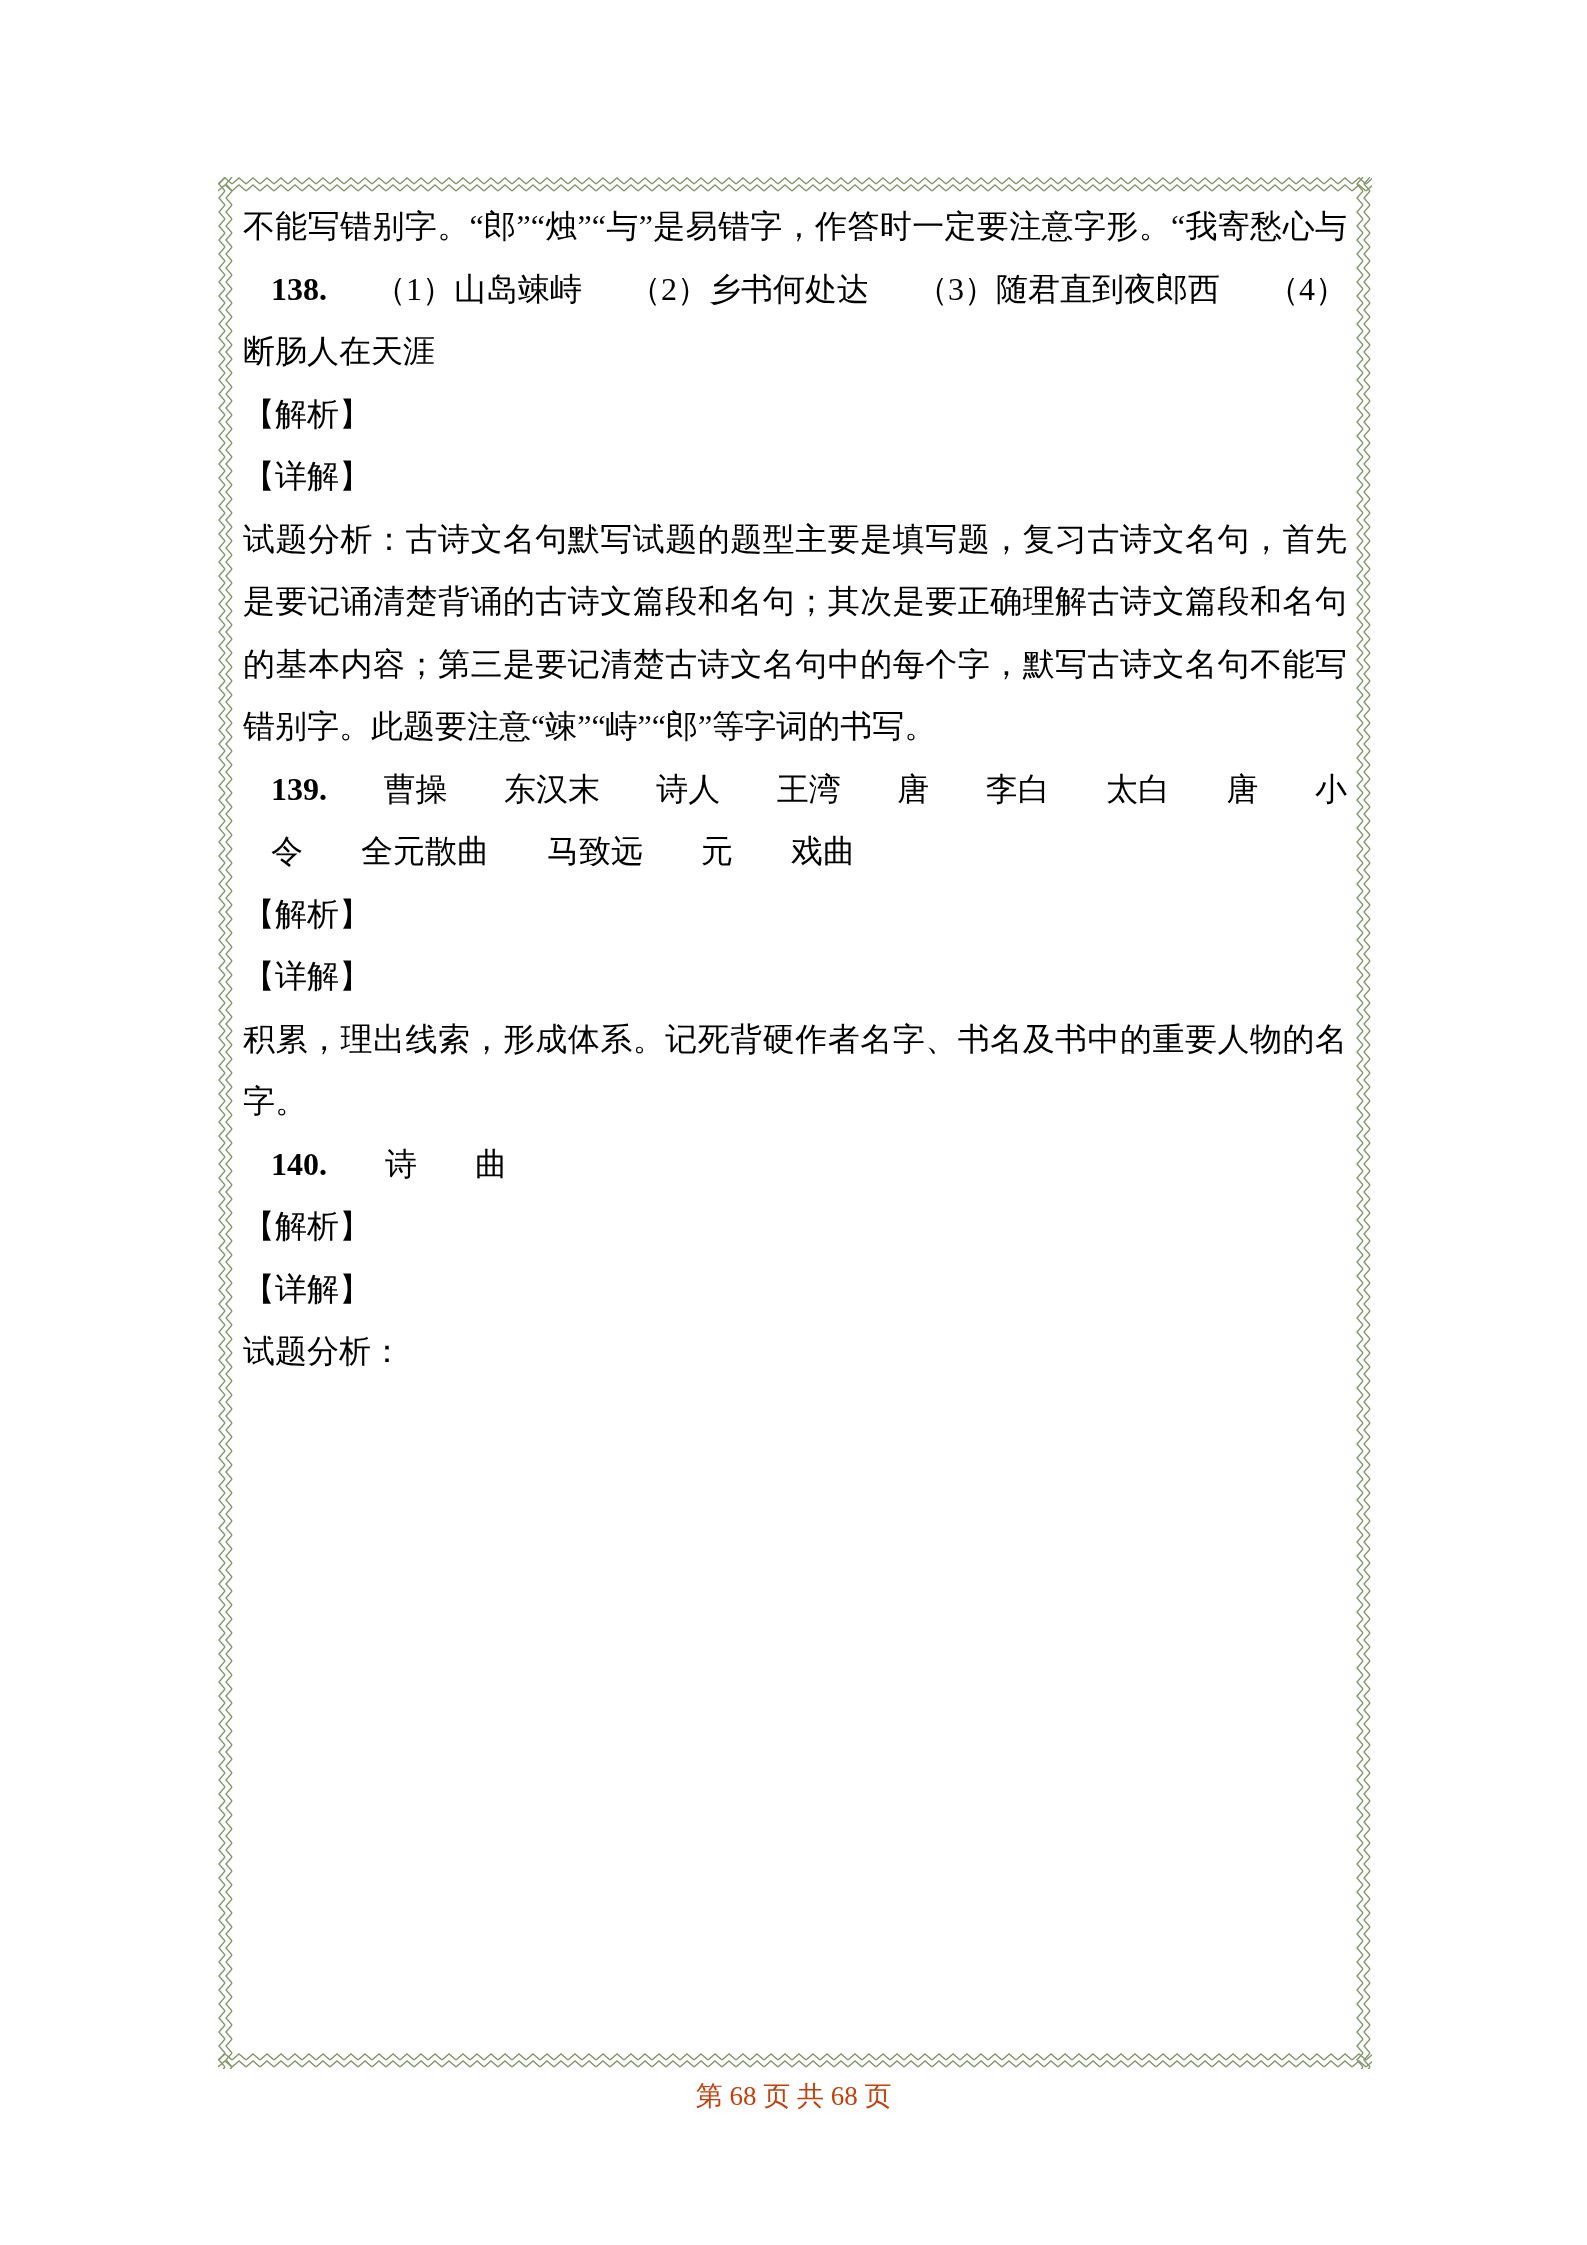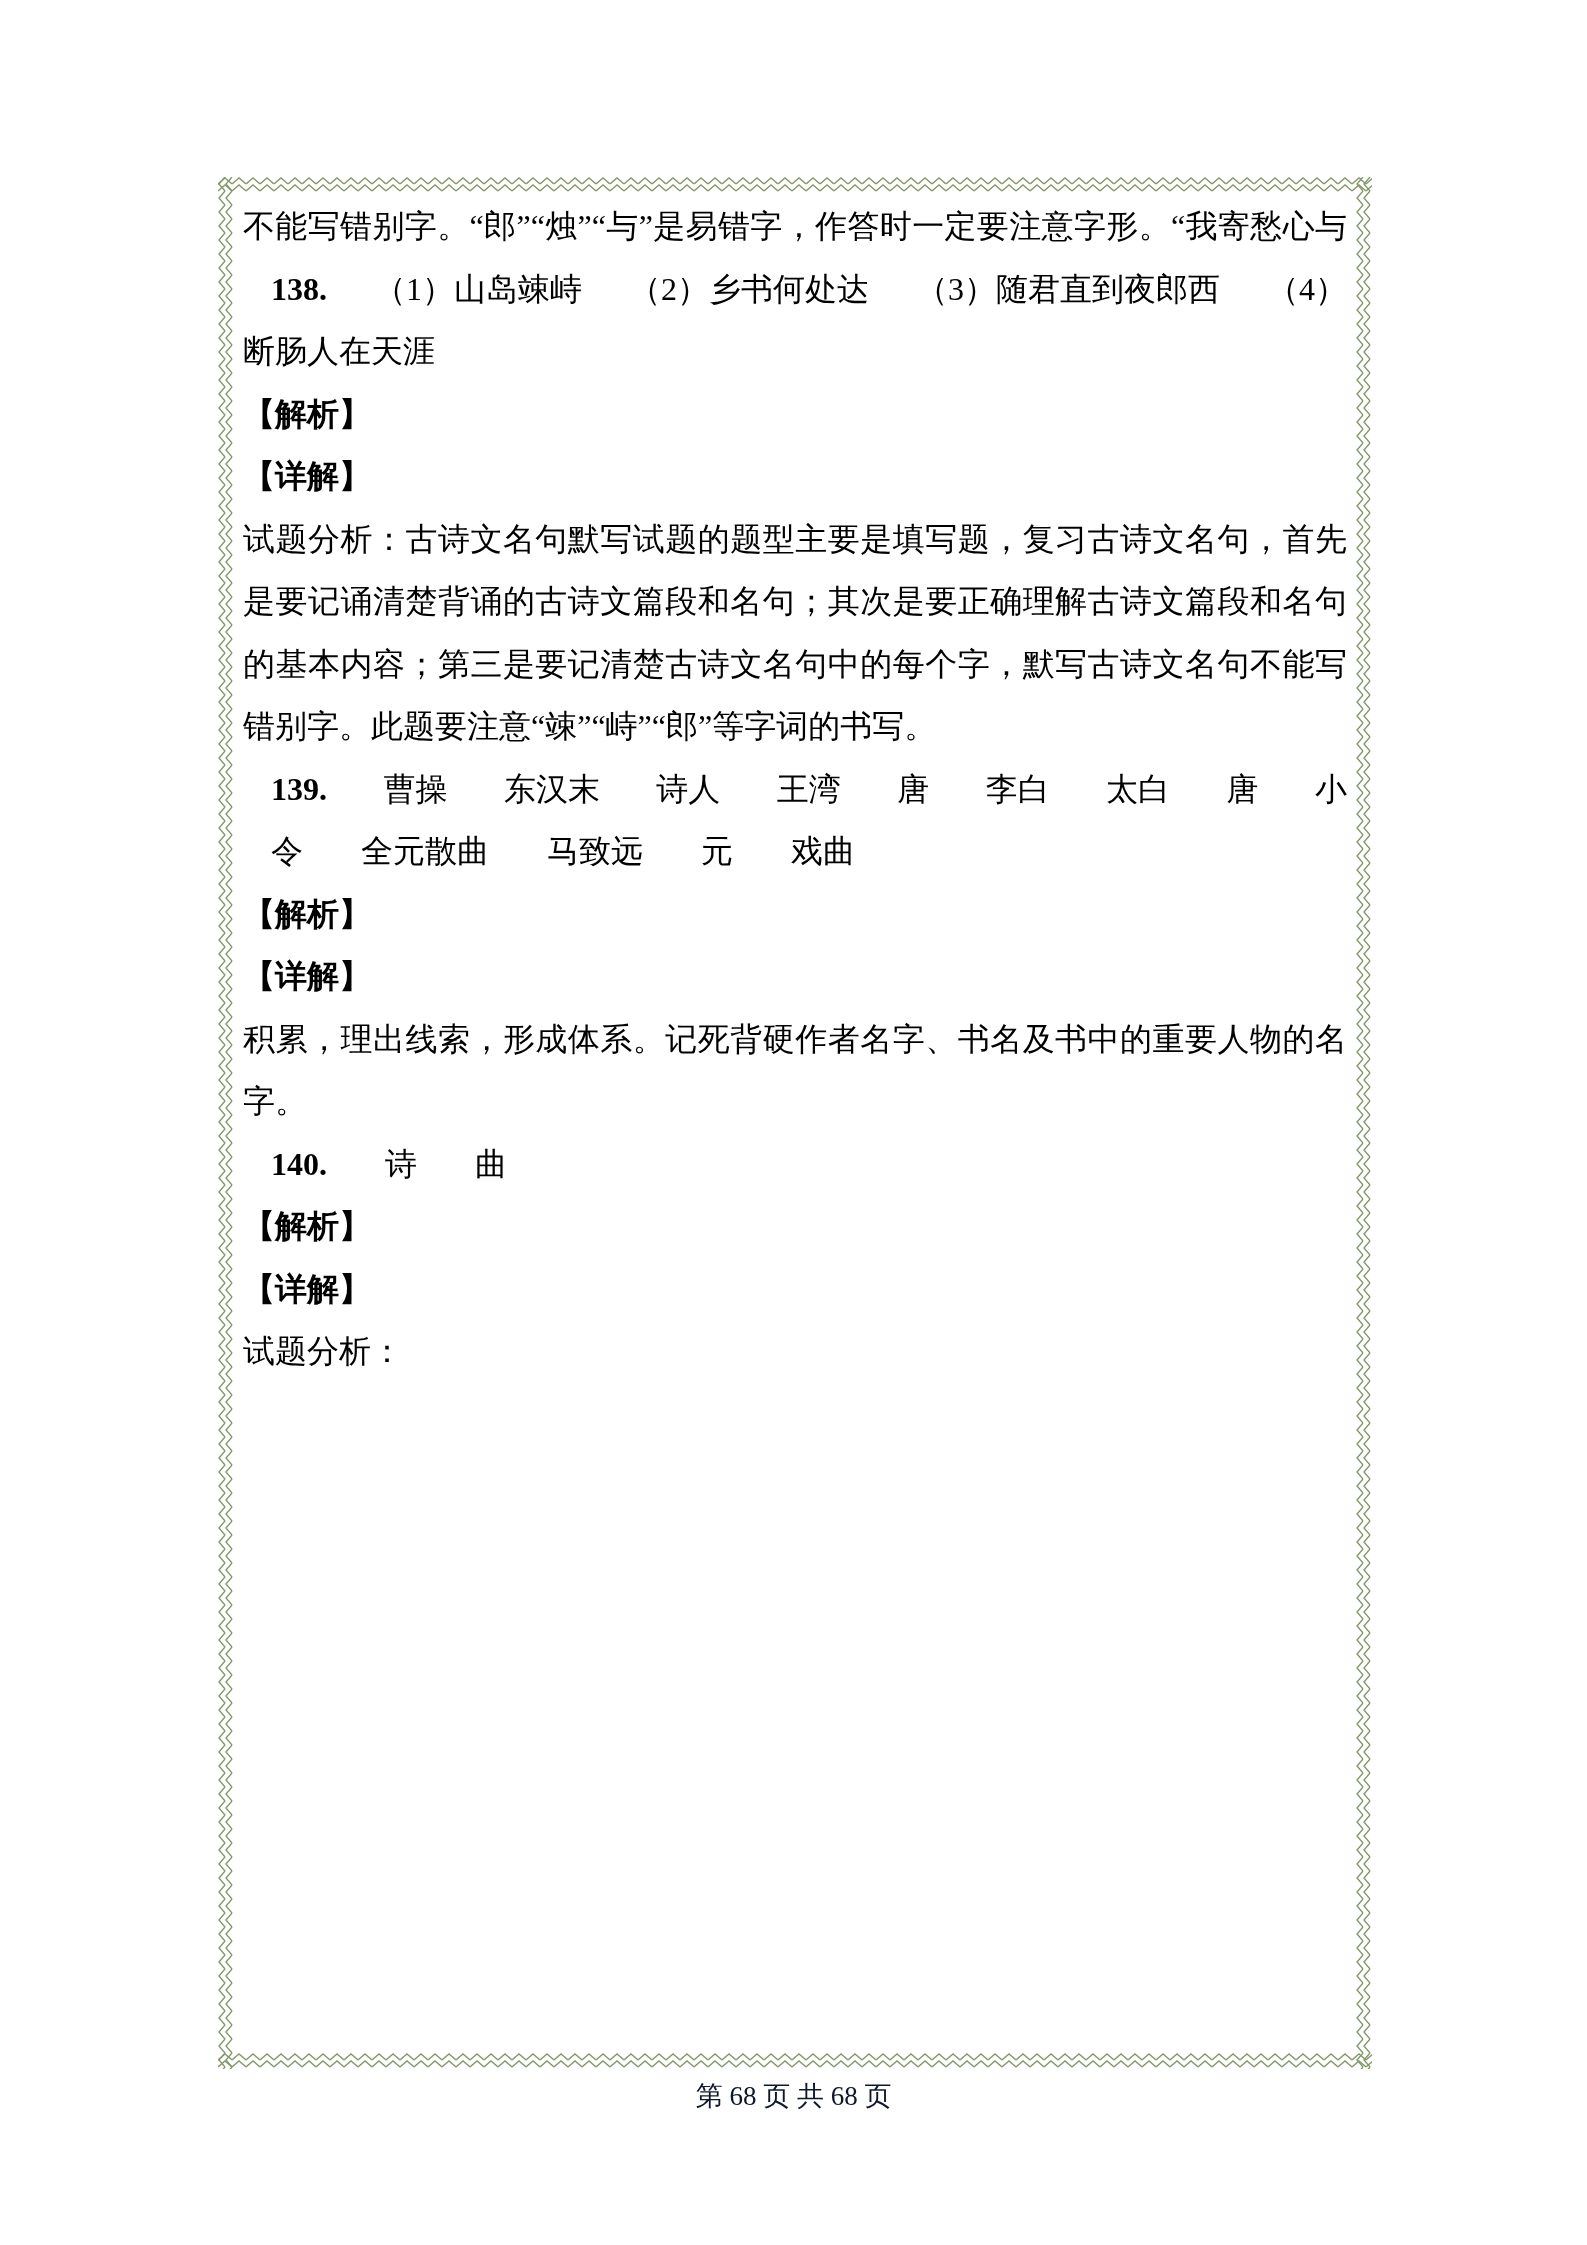--- a/index.html
+++ b/index.html
@@ -33,30 +33,30 @@
   }
   .line.fill:not(.row) {
     text-align:justify;
     text-align-last:justify;
   }
   .row { display:flex; align-items:baseline;margin-left:28px; }
   .row.fill { justify-content:space-between; }
   .row.gapped { gap:58px; }
   .row b { flex:0 0 auto; }
   .row span { flex:0 0 auto; }
-  .bold { font-weight:700; }
+  .bold { font-weight:400; }
   b { font-weight:700; }
 
   .footer {
     position:absolute;
     left:0; top:2078px;
     width:1587px;
     text-align:center;
     font-size:27px;
-    color:#0f172a;
+    color:#c2410c;
   }
 </style>
 </head>
 <body>
 
 <div class="page">
 
   <svg class="border-strip border-top" xmlns="http://www.w3.org/2000/svg" width="1154" height="16">
     <defs>
       <pattern id="zz-t" width="14" height="16" patternUnits="userSpaceOnUse">

